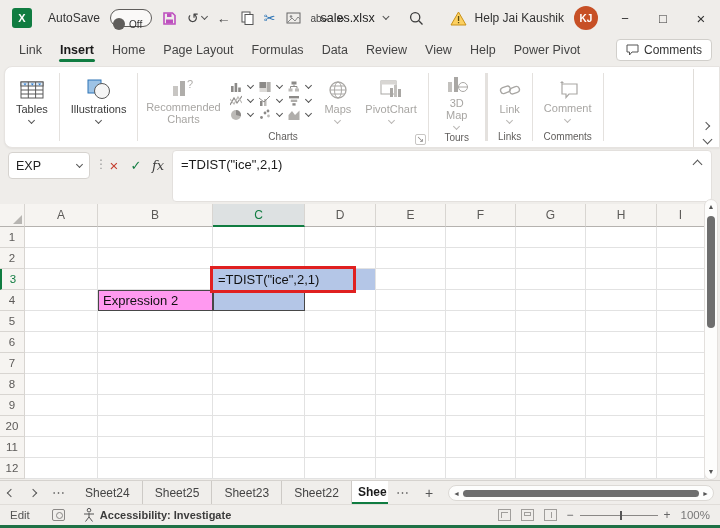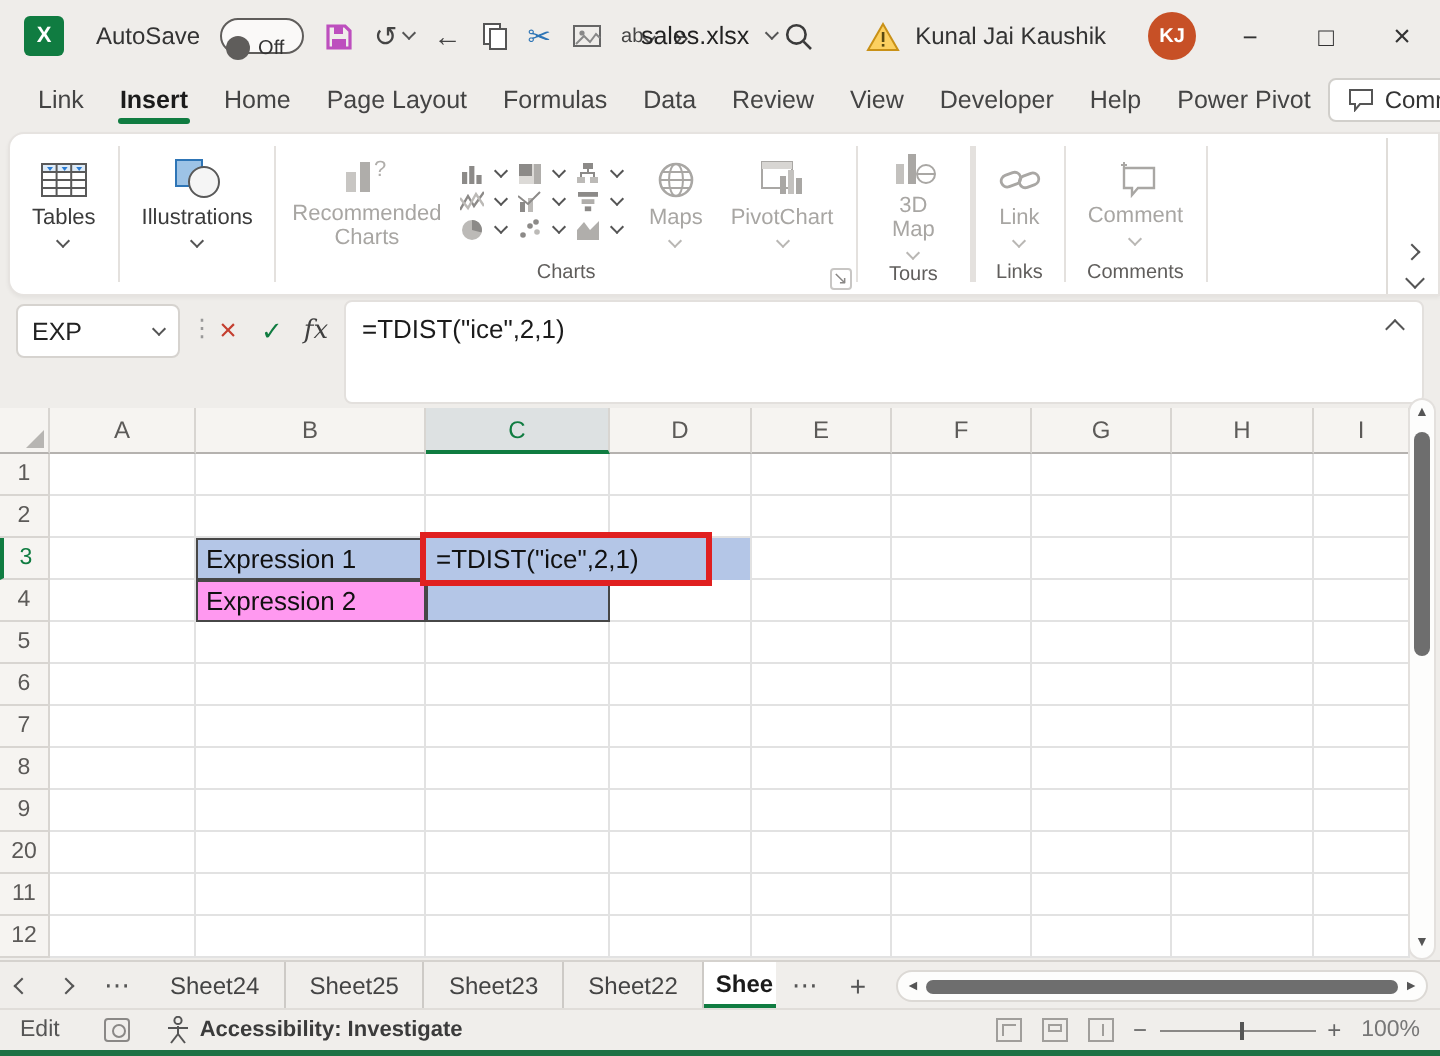--- a/index.html
+++ b/index.html
@@ -12,21 +12,21 @@
   .excel-logo { width:20px; height:20px; background:var(--accent); border-radius:3px; color:#fff; font-size:11px; font-weight:bold; display:flex; align-items:center; justify-content:center; }
   .autosave-label { font-size:12px; color:#333; margin-left:6px; }
   .toggle { width:42px; height:18px; border:1px solid #5f5d5b; border-radius:10px; display:flex; align-items:center; padding:12px 5px 0 2px; gap:4px; background:#faf9f8; }
   .toggle-knob { width:12px; height:12px; border-radius:50%; background:#5f5d5b; }
   .toggle-state { font-size:10px; color:#333; }
   .qat-icon { font-size:14px; color:#444; display:flex; align-items:center; }
   .mini-chev { display:inline-block; width:5px; height:5px; border-right:1.2px solid #555; border-bottom:1.2px solid #555; transform:rotate(45deg); margin-left:3px; margin-top:-3px; }
   .tb-file { position:absolute; left:50%; transform:translateX(-58%); display:flex; align-items:center; gap:6px; font-size:12.5px; color:#222; }
   .tb-right { position:absolute; right:0; top:0; height:36px; display:flex; align-items:center; gap:0; }
   .tb-user { font-size:12px; color:#333; margin:0 10px 0 8px; }
-  .avatar { width:24px; height:24px; border-radius:50%; background:var(--avatar); color:#fff; font-size:10px; font-weight:bold; display:flex; align-items:center; justify-content:center;margin-left:11px; }
+  .avatar { width:24px; height:24px; border-radius:50%; background:var(--avatar); color:#fff; font-size:10px; font-weight:bold; display:flex; align-items:center; justify-content:center; }
   .win-btn { width:38px; height:36px; display:flex; align-items:center; justify-content:center; font-size:13px; color:#333; }
   .replace-glyph { font-size:10px; color:#444; letter-spacing:0; line-height:9px; text-align:center; }
 
   
   #tabrow { position:absolute; top:36px; left:0; width:720px; height:28px; display:flex; align-items:center; padding:0 8px 0 10px; }
   .rtab { position:relative; font-size:12.5px; color:#444; padding:5px 9px; white-space:nowrap; }
   .rtab.active { color:#1b1b1b; font-weight:bold; }
   .rtab.active::after { content:""; position:absolute; left:8px; right:8px; bottom:0px; height:3px; border-radius:2px; background:var(--accent); }
   .comments-btn { margin-left:auto; display:flex; align-items:center; gap:5px; background:#fff; border:1px solid #d1cfcb; border-radius:4px; padding:3px 9px; font-size:12px; color:#333; }
 
@@ -175,39 +175,38 @@
           <line x1="9.8" y1="9.8" x2="13.5" y2="13.5" stroke="#3b3b3b" stroke-width="1.3"></line>
         </svg>
     </span>
     <span class="qat-icon">
       <svg width="17" height="15" viewBox="0 0 17 15">
           <path d="M8.5 1 L16 14 H1 Z" fill="#FCD060" stroke="#C99117"></path>
           <rect x="7.9" y="5" width="1.3" height="5" fill="#5a4a10"></rect>
           <rect x="7.9" y="11" width="1.3" height="1.3" fill="#5a4a10"></rect>
         </svg>
     </span>
-    <span class="tb-user">Kunal Jai Kaushik</span>
+    <span class="tb-user">Help Jai Kaushik</span>
     <div class="avatar">KJ</div>
     <span class="win-btn" style="margin-left:8px">−</span>
     <span class="win-btn">□</span>
     <span class="win-btn" style="font-size:15px">×</span>
   </div>
 </div>
 
 <div id="tabrow">
   <div style="display:flex;align-items:center;">
       <div class="rtab"><span>Link</span></div>
       <div class="rtab active"><span>Insert</span></div>
       <div class="rtab"><span>Home</span></div>
       <div class="rtab"><span>Page Layout</span></div>
       <div class="rtab"><span>Formulas</span></div>
       <div class="rtab"><span>Data</span></div>
       <div class="rtab"><span>Review</span></div>
       <div class="rtab"><span>View</span></div>
-      <div class="rtab"><span>Developer</span></div>
       <div class="rtab"><span>Help</span></div>
       <div class="rtab"><span>Power Pivot</span></div>
     </div>
   <div class="comments-btn">
     <svg width="13" height="12" viewBox="0 0 13 12">
         <path d="M1 1 h11 v7 h-6 l-2.5 3 v-3 h-2.5 z" fill="none" stroke="#555"></path>
       </svg>
     <span>Comments</span>
   </div>
 
@@ -526,23 +525,20 @@
         <span>20</span>
       </div>
       <div class="rowh">
         <span>11</span>
       </div>
       <div class="rowh">
         <span>12</span>
       </div>
     </div>
 
-  <div class="cell-overlay cell-b3">
-      <span>Expression 1</span>
-    </div>
   <div class="cell-overlay cell-b4">
       <span>Expression 2</span>
     </div>
   <div class="cell-overlay cell-c3">
       <span>=TDIST("ice",2,1)</span>
     </div>
   <div class="cell-overlay cell-c4"></div>
   <div class="cell-overlay red-annotation"></div>
 
   <div class="vscroll">

